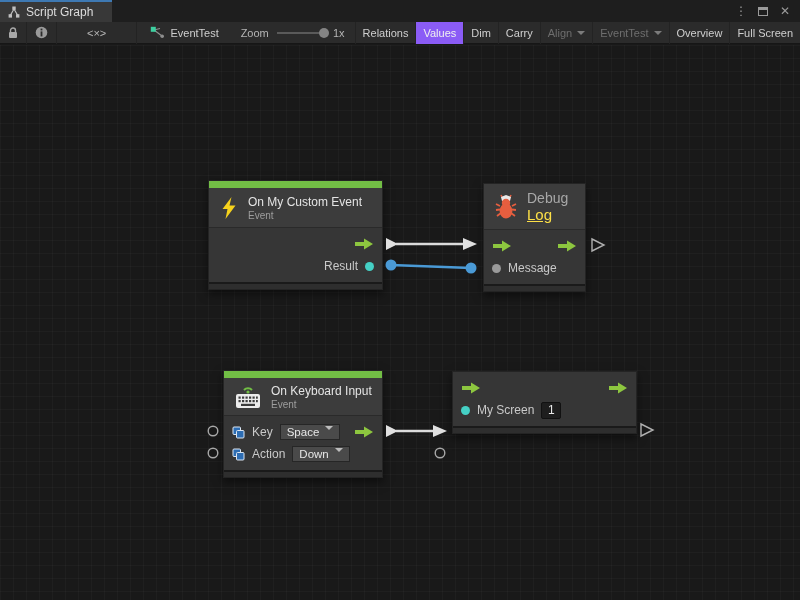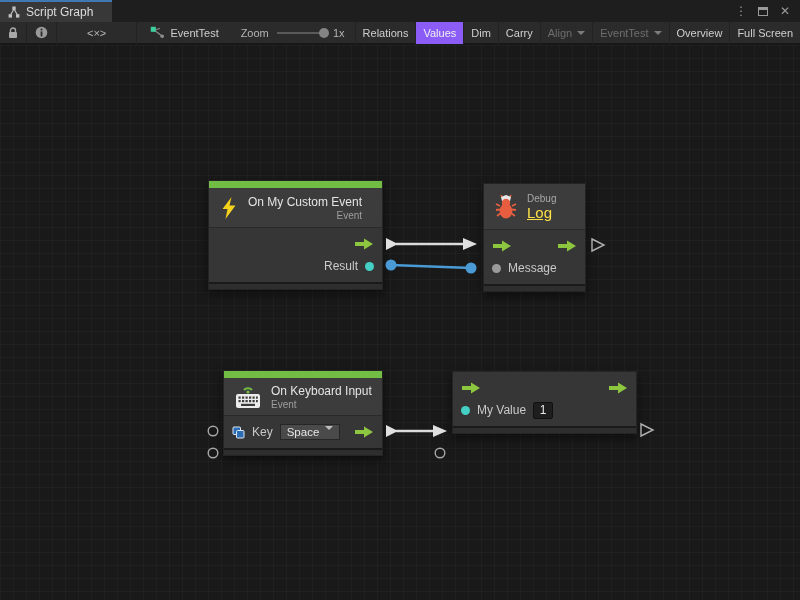--- a/index.html
+++ b/index.html
@@ -35,21 +35,21 @@
       linear-gradient(rgba(255,255,255,0.028) 1px, transparent 1px),
       linear-gradient(90deg, rgba(255,255,255,0.028) 1px, transparent 1px);
     background-size:13px 13px;
   }
   
   .node { position:absolute; background:#363636; border:1px solid #242424; box-shadow:0 4px 9px rgba(0,0,0,0.5); }
   .accent { height:7px; background:#72be45; }
   .nhead { background:#3c3c3c; border-bottom:1px solid #2a2a2a; display:flex; align-items:center; gap:9px; padding:0 10px; }
   .ntitle { font-size:12px; color:#e4e4e4; white-space:nowrap; }
   .nsub { font-size:10px; color:#9e9e9e; margin-top:1px; }
-  .ncat { font-size:10px; color:#a8a8a8; }
+  .ncat { font-size:14px; color:#a8a8a8; }
   .nbig { font-size:15px; color:#fde047;text-decoration:underline; }
   .nbody { padding:5px 0; }
   .prow { height:22px; display:flex; align-items:center; gap:7px; padding:0 8px; font-size:12px; color:#cicic1; color:#c9c9c9; }
   .prow.right { justify-content:flex-end; }
   .prow.split { justify-content:space-between; }
   .nfoot { height:7px; background:#2e2e2e; border-top:2px solid #1a1a1a; }
   .dot { width:9px; height:9px; border-radius:50%; }
   .dot.teal { background:#45d0c5; }
   .dot.gray { background:#9a9a9a; }
   .dropdown { display:flex; align-items:flex-start; gap:6px; background:#4a4a4a; border:1px solid #262626; border-radius:0; padding:1px 6px; font-size:11.5px; color:#e6e6e6; cursor:default; }
@@ -128,21 +128,21 @@
       <span class="caret"></span>
     </div>
     <div class="tb-btn">Overview</div>
     <div class="tb-btn no-sep">Full Screen</div>
   </div>
 
   <div class="canvas"></div>
 
   <div class="node" style="left:208px; top:180px; width:175px;">
     <div class="accent"></div>
-    <div class="nhead" style="height:40px;text-align:right;">
+    <div class="nhead" style="height:40px;">
       <svg width="20" height="24" viewBox="0 0 20 24">
         <path d="M12.5 1 L3.5 13 L8.5 13 L6.5 23 L16.5 9.5 L10.5 9.5 Z" fill="#f6d21c"></path>
       </svg>
       <div>
         <div class="ntitle">On My Custom Event</div>
         <div class="nsub">Event</div>
       </div>
     </div>
     <div class="nbody">
       <div class="prow right">
@@ -229,39 +229,50 @@
         <span>Key</span>
         <div class="dropdown">
           <span>Space</span>
           <span class="dd-caret"></span>
         </div>
         <svg class="flow-svg" width="20" height="12" viewBox="0 0 20 12" style="margin-left:auto;">
           <rect x="1" y="4" width="10" height="4" fill="#8dc63f"></rect>
           <path d="M10 0.5 L19 6 L10 11.5 Z" fill="#8dc63f"></path>
         </svg>
       </div>
+      <div class="prow">
+        <svg width="13" height="13" viewBox="0 0 13 13">
+          <rect x="1" y="1" width="7.5" height="7.5" rx="1" fill="#2d6db3" stroke="#dce6f2" stroke-width="1"></rect>
+          <rect x="4.5" y="4.5" width="7.5" height="7.5" rx="1" fill="#2d6db3" stroke="#dce6f2" stroke-width="1"></rect>
+        </svg>
+        <span>Action</span>
+        <div class="dropdown">
+          <span>Down</span>
+          <span class="dd-caret"></span>
+        </div>
+      </div>
     </div>
     <div class="nfoot"></div>
   </div>
 
   <div class="node" style="left:452px; top:371px; width:185px;">
     <div class="nbody">
       <div class="prow split">
         <svg class="flow-svg" width="20" height="12" viewBox="0 0 20 12">
           <rect x="1" y="4" width="10" height="4" fill="#8dc63f"></rect>
           <path d="M10 0.5 L19 6 L10 11.5 Z" fill="#8dc63f"></path>
         </svg>
         <svg class="flow-svg" width="20" height="12" viewBox="0 0 20 12">
           <rect x="1" y="4" width="10" height="4" fill="#8dc63f"></rect>
           <path d="M10 0.5 L19 6 L10 11.5 Z" fill="#8dc63f"></path>
         </svg>
       </div>
       <div class="prow">
         <span class="dot teal"></span>
-        <span>My Value</span>
+        <span>My Screen</span>
         <input class="vinput" value="1" style="">
       </div>
     </div>
     <div class="nfoot"></div>
   </div>
 
   <svg class="overlay" viewBox="0 0 800 600">
 
     <g>
       <path d="M386 238 L398 244 L386 250 Z" fill="#e0e0e0"></path>

